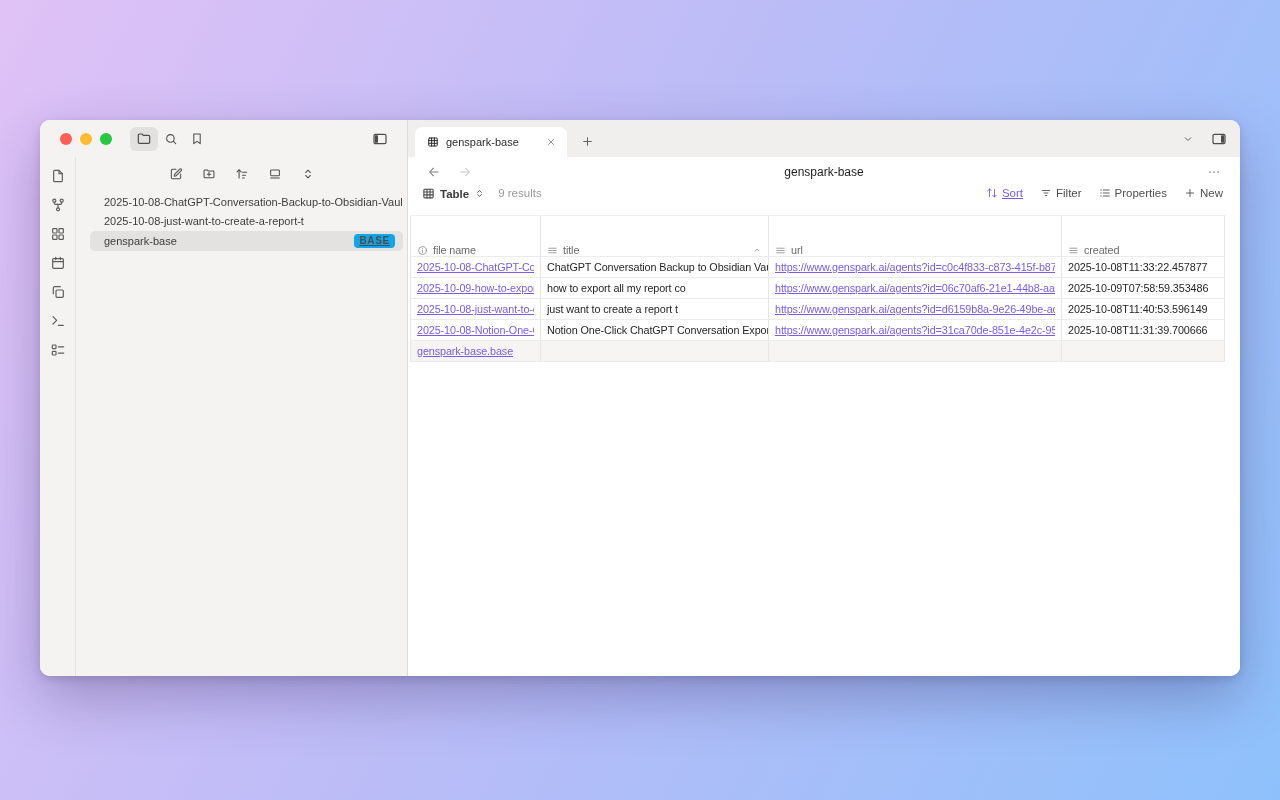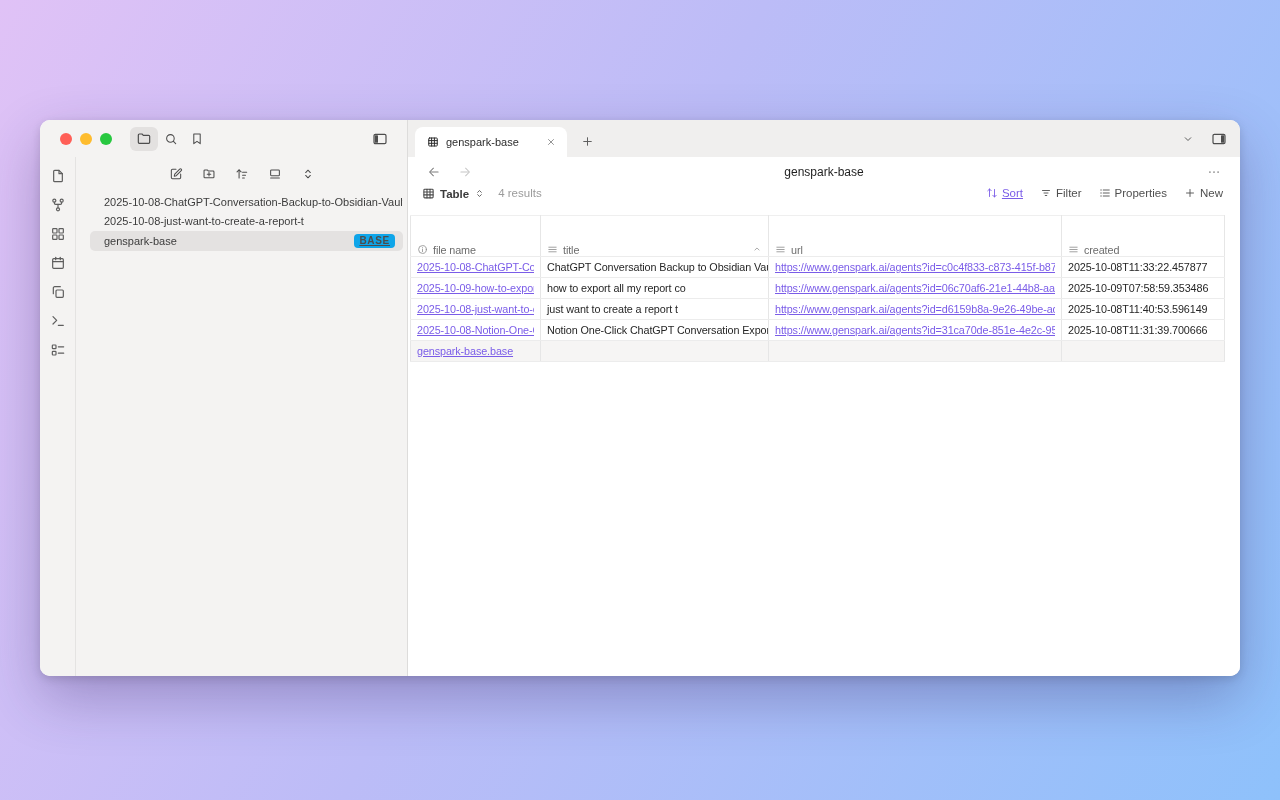--- a/index.html
+++ b/index.html
@@ -72,21 +72,21 @@
   .view-right{ margin-left:auto; display:flex; align-items:center; gap:17px; color:#4f4f4f; }
   .vr-item{ display:flex; align-items:center; gap:4px; cursor:pointer; background:none; border:none; font:inherit; color:inherit; }
   .vr-item.sort{ color:var(--accent);text-decoration:underline; }
 
   table.tbl{ margin:1px 16px 0 2px; border-collapse:collapse; table-layout:fixed; width:814px;
              font-size:10.8px; letter-spacing:-.1px; }
   .tbl th,.tbl td{ border-right:1px solid #e6e6e6; border-bottom:1px solid #ececec; height:21px;
                    padding:0 6px; overflow:hidden; white-space:nowrap; text-align:left; font-weight:400; }
   .tbl th{ border-top:1px solid #efefef; color:#6c6c6c; cursor:pointer; }
   .tbl th:first-child,.tbl td:first-child{ border-left:1px solid #e6e6e6; }
-  .th-inner{ display:flex; align-items:flex-start; gap:5px; color:#6c6c6c;margin-top:28px; }
+  .th-inner{ display:flex; align-items:center; gap:5px; color:#6c6c6c;margin-top:28px; }
   .th-inner .ic{ color:#8e8e8e; flex:none; }
   .th-sort{ margin-left:auto; color:#9a9a9a; }
   .tbl td{ color:#262626; cursor:text; }
   .cell-link{ color:var(--accent); text-decoration:underline; display:block; overflow:hidden; white-space:nowrap; }
   .tbl tr.last td{ background:#f6f5f4; }
 </style>
 </head>
 <body>
 
 <div class="window">
@@ -357,21 +357,21 @@
               </svg>
             </span>
           <span>Table</span>
           <span style="color:#8b8b8b">
               <svg class="ic s11" viewBox="0 0 24 24">
                 <path d="m8 9.5 4-4 4 4"></path>
                 <path d="m8 14.5 4 4 4-4"></path>
               </svg>
             </span>
         </div>
-        <span class="results">4 results</span>
+        <span class="results">9 results</span>
         <div class="view-right">
           <button class="vr-item sort">
             <span>
                 <svg class="ic s12" viewBox="0 0 24 24">
                   <path d="M7 4v15"></path>
                   <path d="m3.5 7.5 3.5-3.5 3.5 3.5"></path>
                   <path d="M17 20V5"></path>
                   <path d="m13.5 16.5 3.5 3.5 3.5-3.5"></path>
                 </svg>
               </span>

